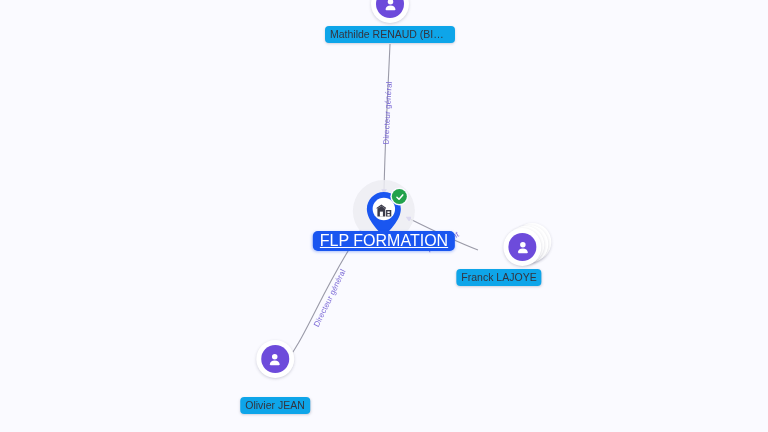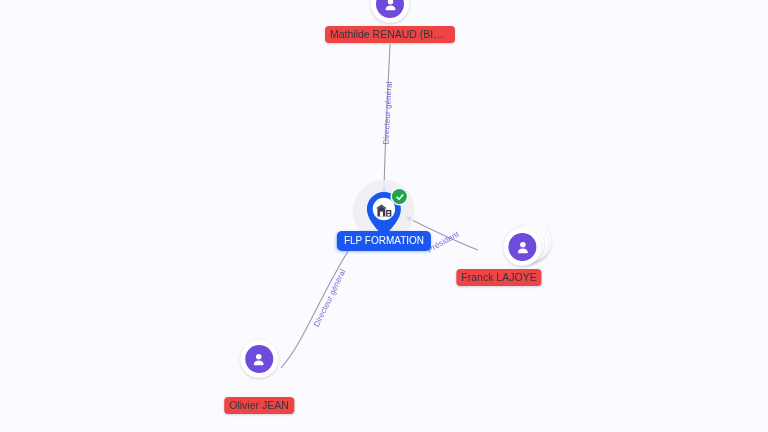--- a/index.html
+++ b/index.html
@@ -78,21 +78,21 @@
     background: #6d4bdb;
     display: flex;
     align-items: center;
     justify-content: center;
   }
   .person-circle svg { display: block; }
 
   
   .node-label {
     margin-top: 3px;
-    background: #ef4444;
+    background: #0ea5e9;
     border-radius: 4px;
     padding: 2px 5px;
     font-size: 10.5px;
     color: #34343f;
     white-space: nowrap;
     box-shadow: 0 1px 2.5px rgba(60,60,90,0.22);
     line-height: 13px;
     max-width: 120px;
     overflow: hidden;
     text-overflow: ellipsis;
@@ -148,24 +148,25 @@
     justify-content: center;
     box-shadow: 0 0 0 1.5px #fafaff;
   }
   .company-label {
     position: relative;
     margin-top: -8px;
     background: #1a56f0;
     color: #ffffff;
     border-radius: 5px;
     padding: 3px 7px;
-    font-size: 10px;
+    font-size: 16px;
     line-height: 14px;
     white-space: nowrap;
     box-shadow: 0 1px 3px rgba(26,86,240,0.35);
+    text-decoration: underline;
   }
 
   
   .edge-label {
     position: absolute;
     font-size: 8px;
     color: #7b69d6;
     white-space: nowrap;
     transform-origin: 0 50%;
     letter-spacing: 0.1px;
@@ -219,21 +220,21 @@
       <div class="person-circle">
         <svg width="17" height="17" viewBox="0 0 24 24" fill="#ffffff">
           <circle cx="12" cy="8.2" r="3.9"></circle>
           <path d="M12 13.4c-4.1 0-6.6 2.4-7 5.3-.1.7.4 1.3 1.1 1.3h11.8c.7 0 1.2-.6 1.1-1.3-.4-2.9-2.9-5.3-7-5.3z"></path>
         </svg>
       </div>
     </div>
     <div class="node-label">Franck LAJOYE</div>
   </div>
 
-  <div class="node" id="node-olivier" style="left: 259px; top: 377px; gap: 16px;">
+  <div class="node" id="node-olivier" style="left: 275px; top: 377px; gap: 16px;">
     <div class="person-avatar-wrap">
       <div class="person-ring"></div>
       <div class="person-circle">
         <svg width="17" height="17" viewBox="0 0 24 24" fill="#ffffff">
           <circle cx="12" cy="8.2" r="3.9"></circle>
           <path d="M12 13.4c-4.1 0-6.6 2.4-7 5.3-.1.7.4 1.3 1.1 1.3h11.8c.7 0 1.2-.6 1.1-1.3-.4-2.9-2.9-5.3-7-5.3z"></path>
         </svg>
       </div>
     </div>
     <div class="node-label">Olivier JEAN</div>

